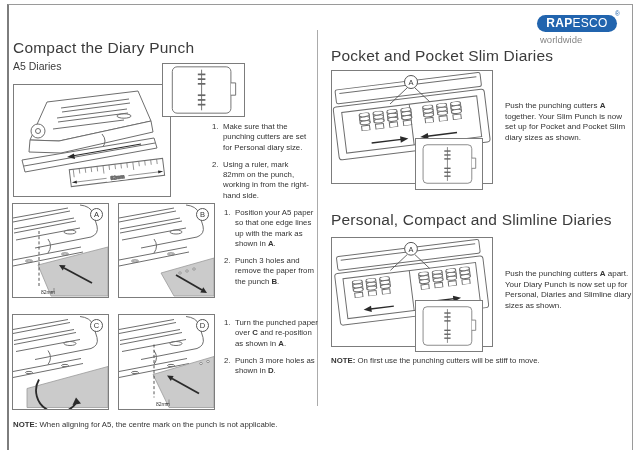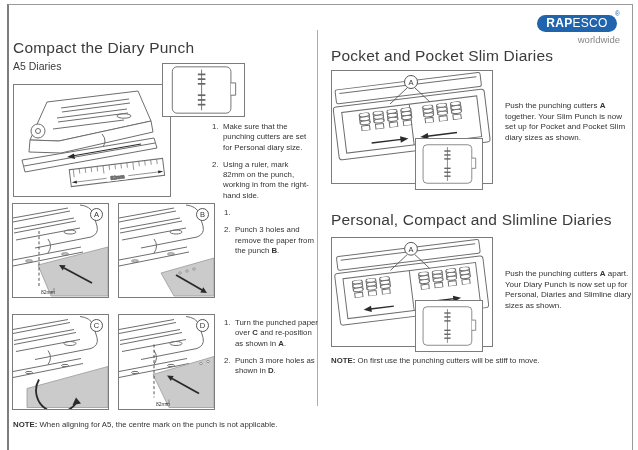--- a/index.html
+++ b/index.html
@@ -18,21 +18,21 @@
   .step{display:flex;font-size:7.8px;line-height:1.32;color:#333}
   .step .n{flex:0 0 11px}
   .b{font-weight:bold}
   .blk{display:block}
   .note{font-size:7.8px;color:#333;white-space:nowrap}
   .para{font-size:8px;line-height:1.32;color:#333}
   .pletter{position:absolute;top:4px;right:5px;width:11px;height:11px;border:1px solid #555;border-radius:50%;font-size:7.5px;line-height:11px;text-align:center;background:#fff;color:#333}
   .logo-pill{left:537px;top:15px;width:80px;height:17px;background:#2164ae;border-radius:9px;color:#fff;text-align:center;font-size:12px;line-height:17px;letter-spacing:.3px}
   .logo-pill .rap{font-weight:bold}
   .logo-reg{left:615px;top:10px;font-size:6.5px;color:#2164ae}
-  .tagline{left:540px;top:34px;width:80px;text-align:right;font-size:9.5px;color:#868686}
+  .tagline{left:540px;top:34px;width:80px;text-align:left;font-size:9.5px;color:#868686}
   svg{display:block}
   .ln{stroke:#6e6e6e;stroke-width:1;fill:none}
   .thin{stroke-width:.7}
   .fillw{fill:#fff}
   .paper{fill:#cbcbcb;stroke:#9a9a9a;stroke-width:.8}
   .arr{stroke:#2a2a2a;stroke-width:1.8;fill:none}
   .arrh{fill:#2a2a2a;stroke:none}
   .dash{stroke:#444;stroke-width:.9;stroke-dasharray:3 2.2;fill:none}
   .tiny{font-size:5px;fill:#333}
   .ring{stroke:#666;stroke-width:1.8}
@@ -184,20 +184,21 @@
       <ellipse class="ln fillw thin" cx="75" cy="65" rx="1.4" ry="1"></ellipse>
       <line class="arr" x1="57" y1="71" x2="83" y2="86"></line>
       <polygon class="arrh" points="88,89 81.3,88.5 84.3,83.3"></polygon>
     </svg>
     <span class="pletter">B</span>
   </div>
 
   <div class="abs steps" style="left:224px;top:208px;width:94px">
     <div class="step">
       <span class="n">1.</span>
+      <span><span>Position your A5 paper so that one edge lines up with the mark as shown in </span><span class="b">A</span><span>.</span></span>
     </div>
     <div class="step">
       <span class="n">2.</span>
       <span><span>Punch 3 holes and remove the paper from the punch </span><span class="b">B</span><span>.</span></span>
     </div>
   </div>
 
   <div class="abs box" style="left:12px;top:314px;width:97px;height:96px">
     <svg width="95" height="94" viewBox="0 0 95 93">
       <use href="#pcorner" width="95" height="93"></use>

